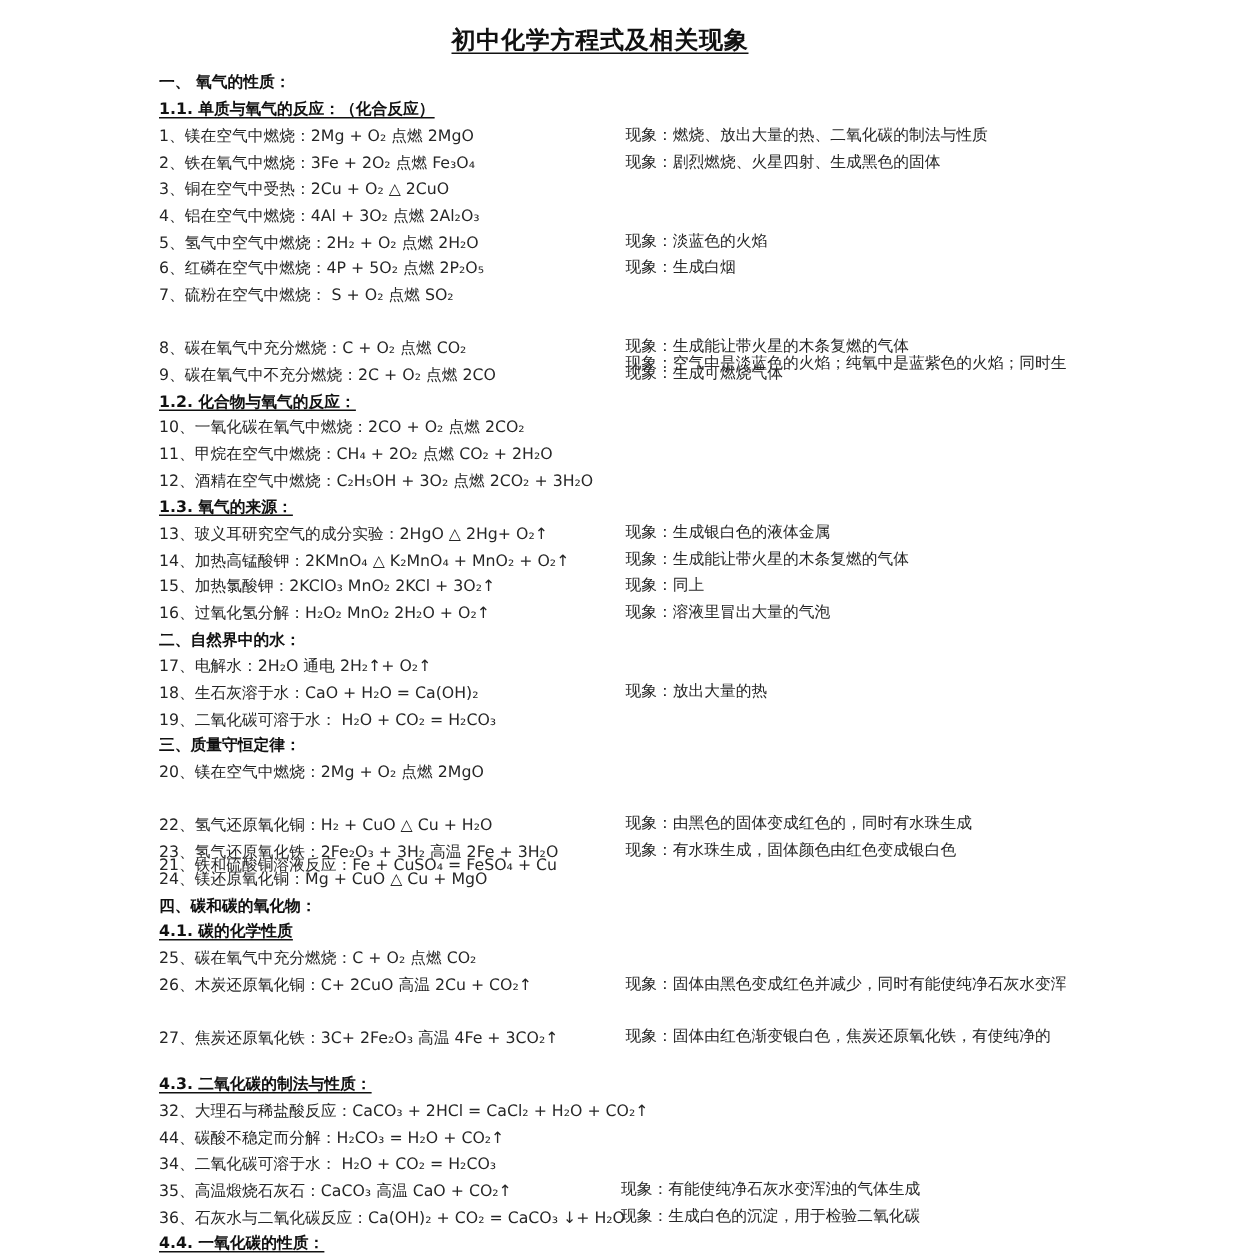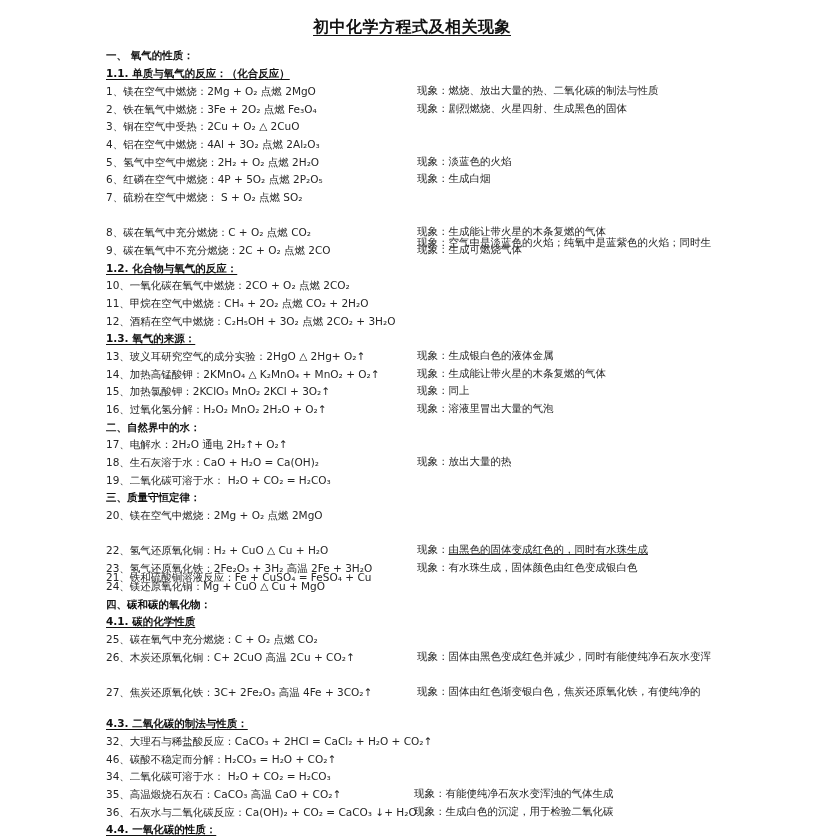--- a/index.html
+++ b/index.html
@@ -6,21 +6,20 @@
   body {
     width: 840px; height: 840px; overflow: hidden; position: relative;
     font-family: "DejaVu Sans", "Liberation Sans", sans-serif;
     color: #222222;
   }
   .title {
     position: absolute; left: 0; width: 800px; top: 17px;
     text-align: center; font-size: 16px; font-weight: bold;
     text-decoration: underline; text-underline-offset: 3px; color: #111;
     letter-spacing: 0.5px;
-    padding-left: 12px;
   }
   .line {
     position: absolute; left: 106px; font-size: 10.5px; line-height: 14px;
     white-space: nowrap; color: #262626;
   }
   .h1 { font-weight: bold; color: #111; }
   .h2 { font-weight: bold; color: #111; text-decoration: underline; text-underline-offset: 2px; }
   .ph {
     position: absolute; left: 417px; width: 300px; font-size: 10.5px; line-height: 17.5px;
     color: #262626;
@@ -66,33 +65,33 @@
     <div class="ph" style="top: 400px;"><span class="lbl">现象：</span><span>溶液里冒出大量的气泡</span></div>
     <div class="line h1" style="top: 420px;">二、自然界中的水：</div>
     <div class="line " style="top: 437px;">17、电解水：2H₂O 通电 2H₂↑+ O₂↑</div>
     <div class="line " style="top: 455px;">18、生石灰溶于水：CaO + H₂O = Ca(OH)₂</div>
     <div class="ph" style="top: 453px;"><span class="lbl">现象：</span><span>放出大量的热</span></div>
     <div class="line " style="top: 473px;">19、二氧化碳可溶于水： H₂O + CO₂ = H₂CO₃</div>
     <div class="line h1" style="top: 490px;">三、质量守恒定律：</div>
     <div class="line " style="top: 508px;">20、镁在空气中燃烧：2Mg + O₂ 点燃 2MgO</div>
     <div class="line " style="top: 526px; margin-top: 44px;">21、铁和硫酸铜溶液反应：Fe + CuSO₄ = FeSO₄ + Cu</div>
     <div class="line " style="top: 543px;">22、氢气还原氧化铜：H₂ + CuO △ Cu + H₂O</div>
-    <div class="ph" style="top: 541px; text-decoration: underline;"><span class="lbl">现象：</span><span>由黑色的固体变成红色的，同时有水珠生成</span></div>
+    <div class="ph" style="top: 541px;"><span class="lbl">现象：</span><span>由黑色的固体变成红色的，同时有水珠生成</span></div>
     <div class="line " style="top: 561px;">23、氢气还原氧化铁：2Fe₂O₃ + 3H₂ 高温 2Fe + 3H₂O</div>
     <div class="ph" style="top: 559px;"><span class="lbl">现象：</span><span>有水珠生成，固体颜色由红色变成银白色</span></div>
     <div class="line " style="top: 579px;">24、镁还原氧化铜：Mg + CuO △ Cu + MgO</div>
     <div class="line h1" style="top: 597px;">四、碳和碳的氧化物：</div>
     <div class="line h2" style="top: 614px;">4.1. 碳的化学性质</div>
     <div class="line " style="top: 632px;">25、碳在氧气中充分燃烧：C + O₂ 点燃 CO₂</div>
     <div class="line " style="top: 650px;">26、木炭还原氧化铜：C+ 2CuO 高温 2Cu + CO₂↑</div>
     <div class="ph" style="top: 648px;"><span class="lbl">现象：</span><span>固体由黑色变成红色并减少，同时有能使纯净石灰水变浑</span></div>
     <div class="line " style="top: 685px;">27、焦炭还原氧化铁：3C+ 2Fe₂O₃ 高温 4Fe + 3CO₂↑</div>
     <div class="ph" style="top: 683px;"><span class="lbl">现象：</span><span>固体由红色渐变银白色，焦炭还原氧化铁，有使纯净的</span></div>
     <div class="line h2" style="top: 716px;">4.3. 二氧化碳的制法与性质：</div>
     <div class="line " style="top: 734px;">32、大理石与稀盐酸反应：CaCO₃ + 2HCl = CaCl₂ + H₂O + CO₂↑</div>
-    <div class="line " style="top: 752px;">46、碳酸不稳定而分解：H₂CO₃ = H₂O + CO₂↑</div>
+    <div class="line " style="top: 752px;">44、碳酸不稳定而分解：H₂CO₃ = H₂O + CO₂↑</div>
     <div class="line " style="top: 769px;">34、二氧化碳可溶于水： H₂O + CO₂ = H₂CO₃</div>
     <div class="line " style="top: 787px;">35、高温煅烧石灰石：CaCO₃ 高温 CaO + CO₂↑</div>
     <div class="ph" style="top: 785px; left: 414px;"><span class="lbl">现象：</span><span>有能使纯净石灰水变浑浊的气体生成</span></div>
     <div class="line " style="top: 805px;">36、石灰水与二氧化碳反应：Ca(OH)₂ + CO₂ = CaCO₃ ↓+ H₂O</div>
     <div class="ph" style="top: 803px; left: 414px;"><span class="lbl">现象：</span><span>生成白色的沉淀，用于检验二氧化碳</span></div>
     <div class="line h2" style="top: 822px;">4.4. 一氧化碳的性质：</div>
   </div>
 
 </body></html>

